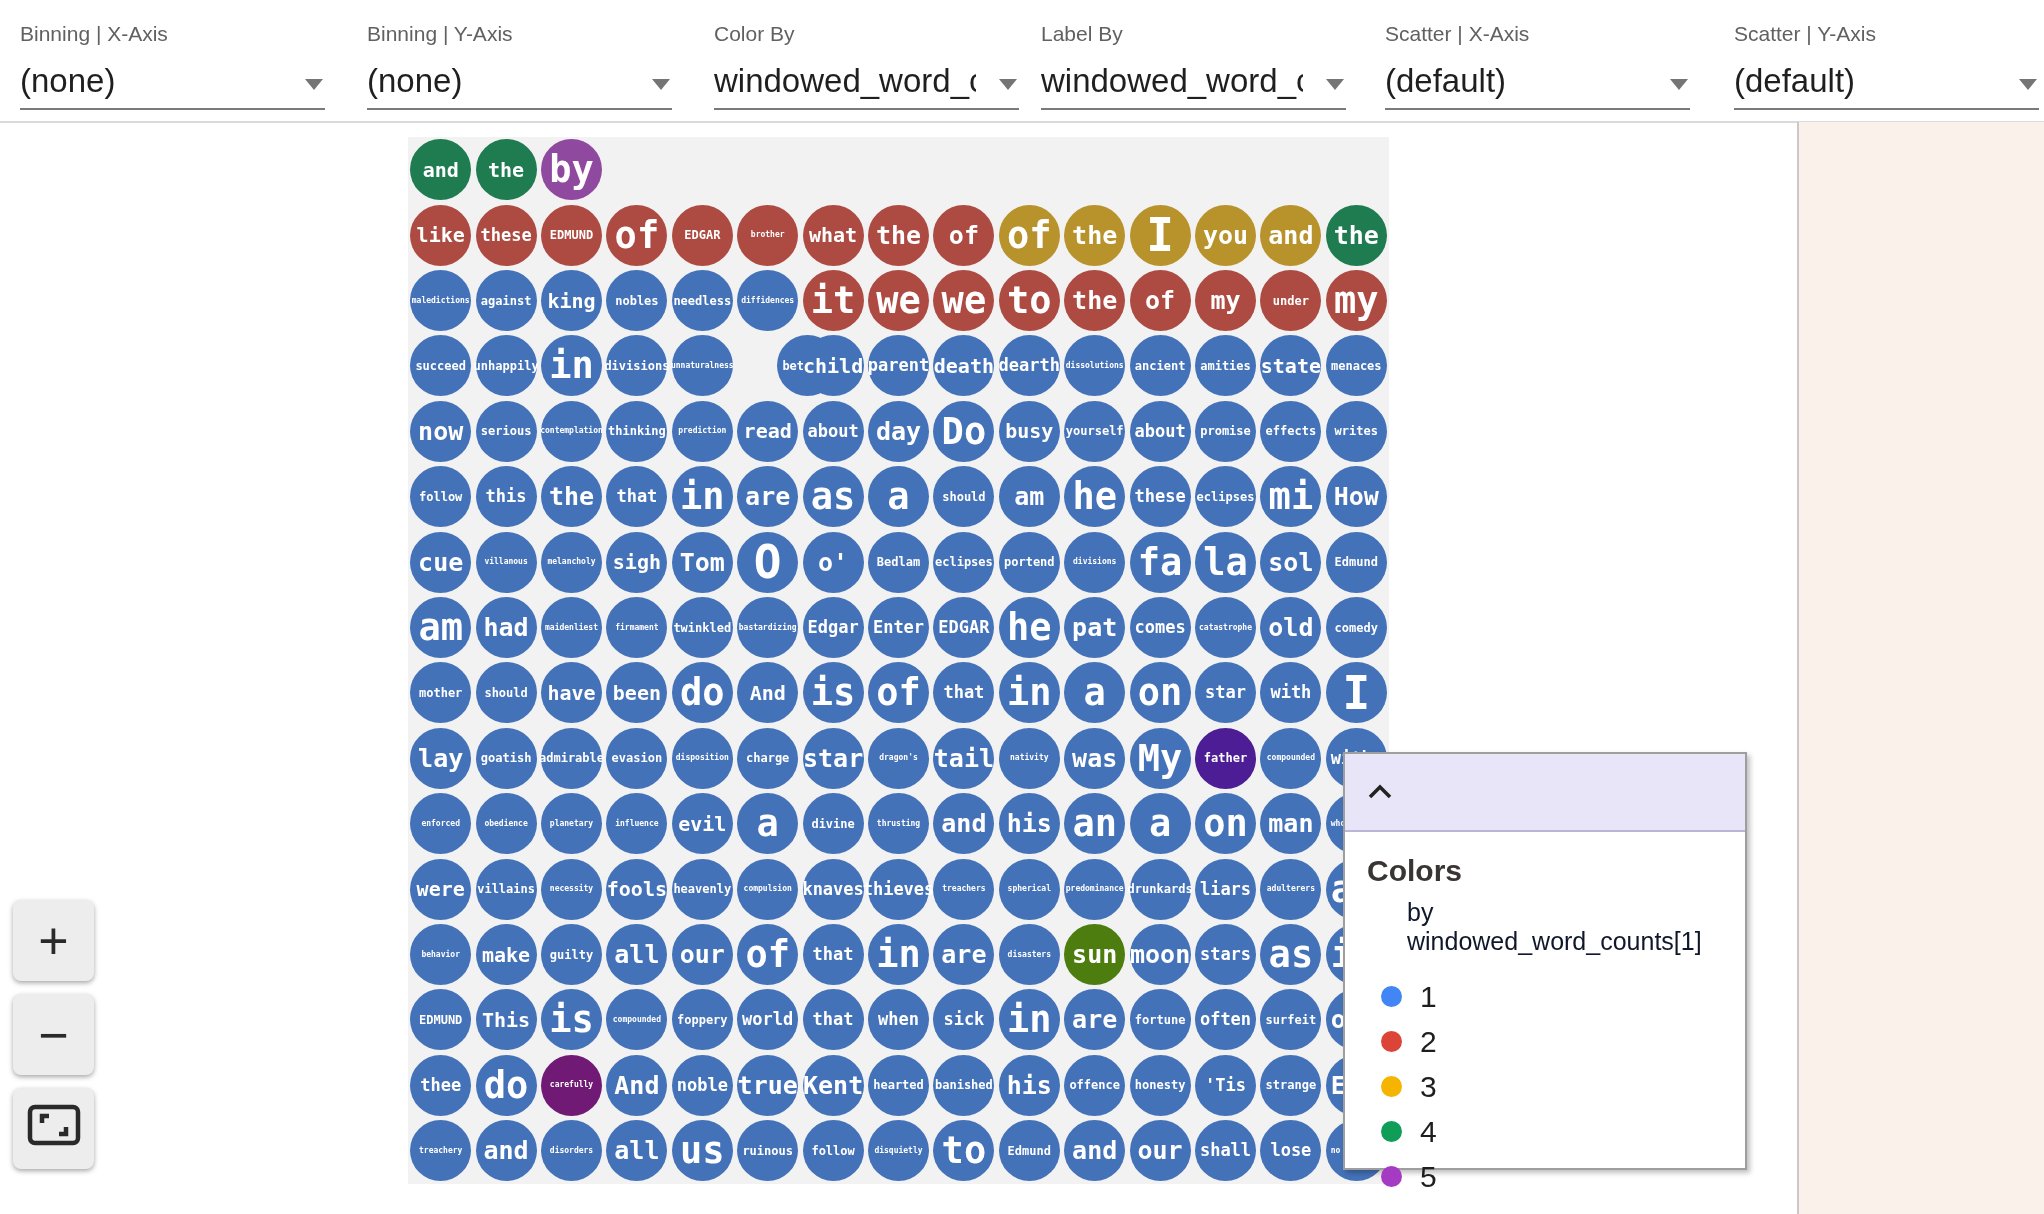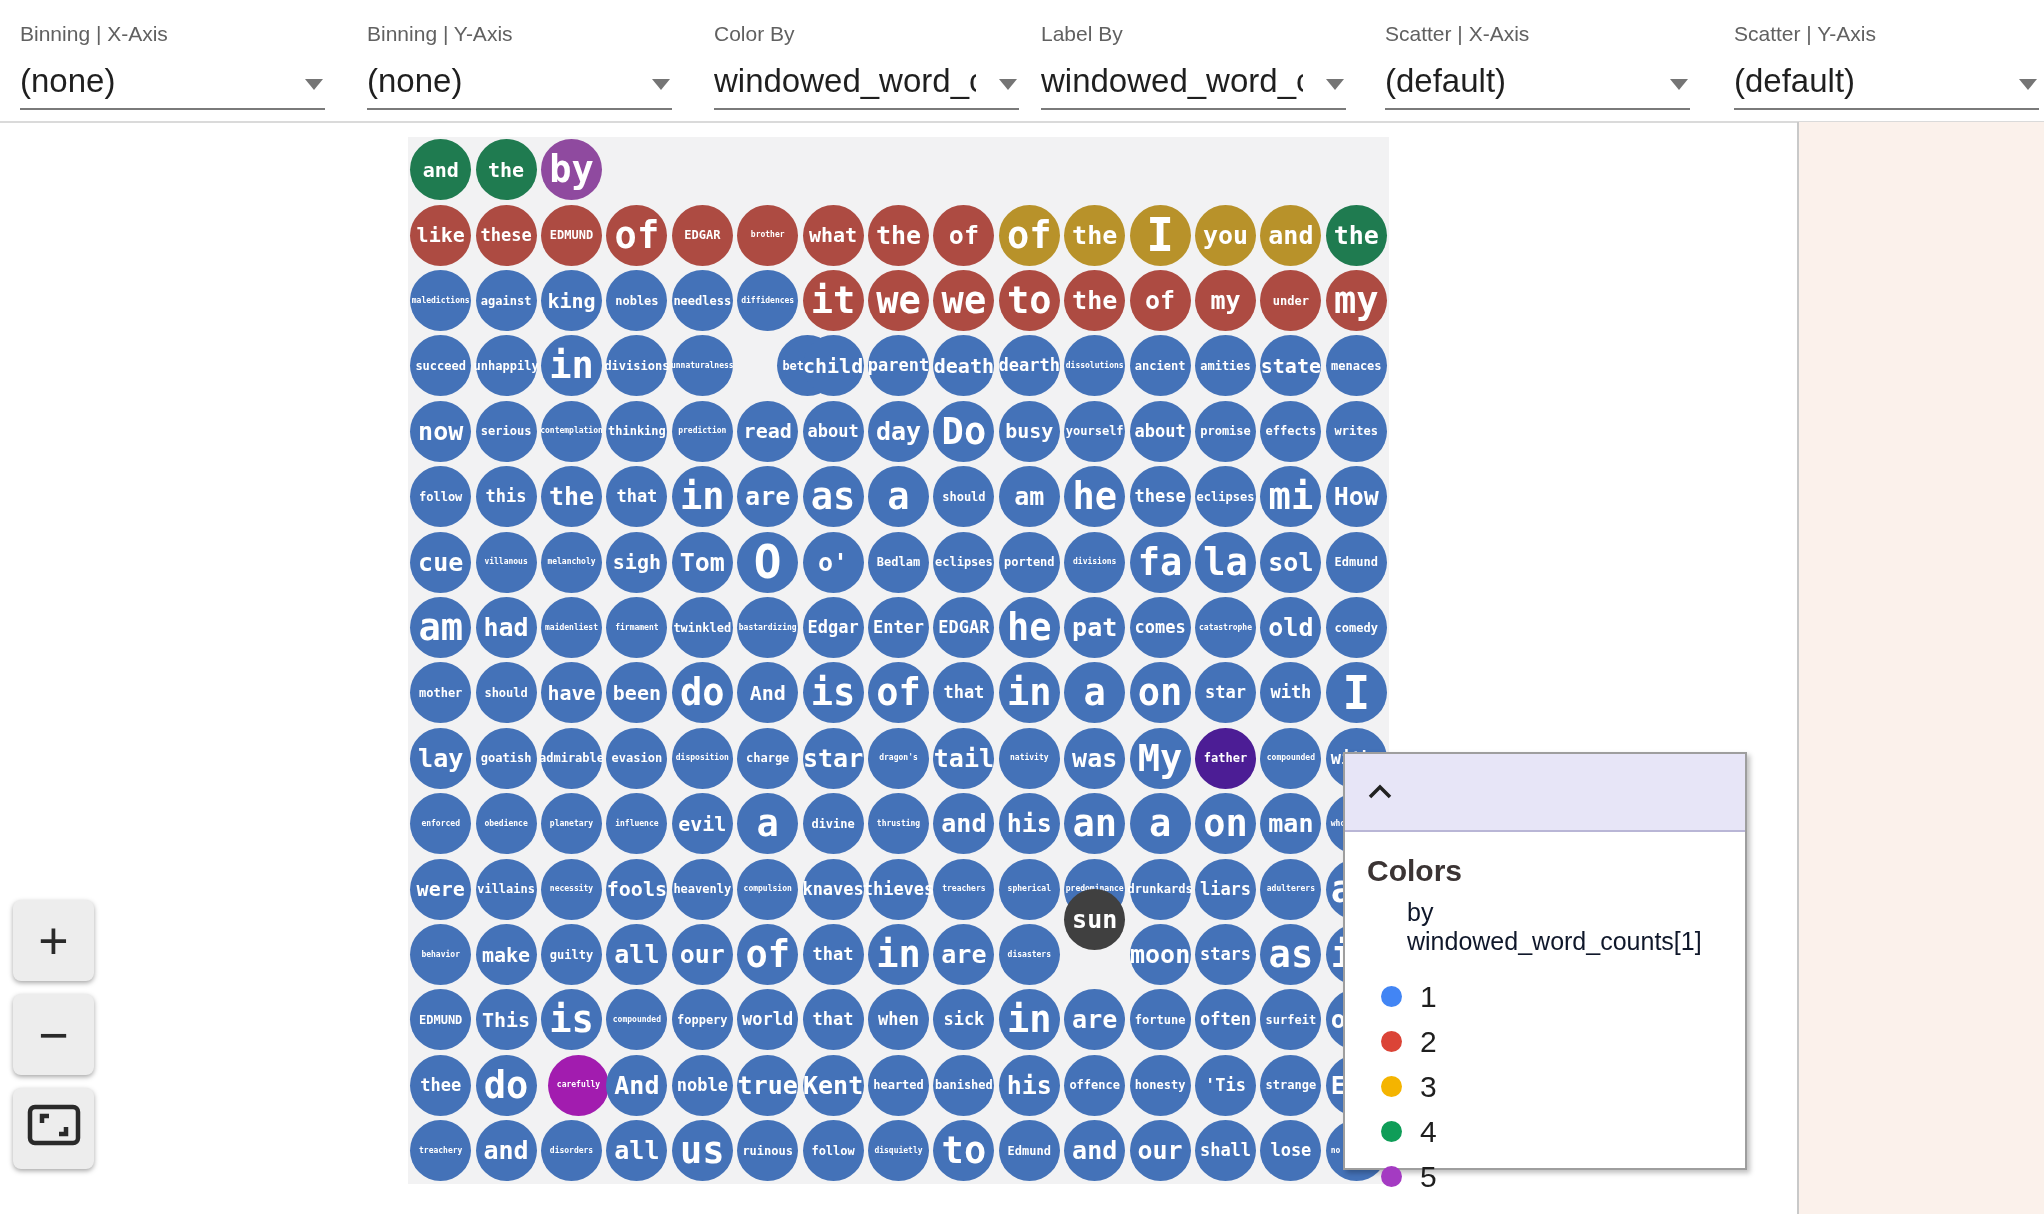--- a/index.html
+++ b/index.html
@@ -263,21 +263,21 @@
       <div class="circle s-xs" style="left: 2.2px; top: 787px; background: rgb(68, 114, 184);">behavior</div>
       <div class="circle s-ml" style="left: 67.6px; top: 787px; background: rgb(68, 114, 184);">make</div>
       <div class="circle s-s" style="left: 133px; top: 787px; background: rgb(68, 114, 184);">guilty</div>
       <div class="circle s-l" style="left: 198.4px; top: 787px; background: rgb(68, 114, 184);">all</div>
       <div class="circle s-l" style="left: 263.8px; top: 787px; background: rgb(68, 114, 184);">our</div>
       <div class="circle s-xl" style="left: 329.2px; top: 787px; background: rgb(68, 114, 184);">of</div>
       <div class="circle s-m" style="left: 394.6px; top: 787px; background: rgb(68, 114, 184);">that</div>
       <div class="circle s-xl" style="left: 460px; top: 787px; background: rgb(68, 114, 184);">in</div>
       <div class="circle s-l" style="left: 525.4px; top: 787px; background: rgb(68, 114, 184);">are</div>
       <div class="circle s-xs" style="left: 590.8px; top: 787px; background: rgb(68, 114, 184);">disasters</div>
-      <div class="circle s-l" style="left: 656.2px; top: 752px; background: #404040;">sun</div>
+      <div class="circle s-l" style="left: 656.2px; top: 787px; background: #4d7c0f;">sun</div>
       <div class="circle s-l" style="left: 721.6px; top: 787px; background: rgb(68, 114, 184);">moon</div>
       <div class="circle s-m" style="left: 787px; top: 787px; background: rgb(68, 114, 184);">stars</div>
       <div class="circle s-xl" style="left: 852.4px; top: 787px; background: rgb(68, 114, 184);">as</div>
       <div class="circle s-xl off" style="left: 917.8px; top: 787px; background: rgb(68, 114, 184);">in</div>
       <div class="circle s-s" style="left: 2.2px; top: 852.4px; background: rgb(68, 114, 184);">EDMUND</div>
       <div class="circle s-ml" style="left: 67.6px; top: 852.4px; background: rgb(68, 114, 184);">This</div>
       <div class="circle s-xl" style="left: 133px; top: 852.4px; background: rgb(68, 114, 184);">is</div>
       <div class="circle s-xs" style="left: 198.4px; top: 852.4px; background: rgb(68, 114, 184);">compounded</div>
       <div class="circle s-s" style="left: 263.8px; top: 852.4px; background: rgb(68, 114, 184);">foppery</div>
       <div class="circle s-m" style="left: 329.2px; top: 852.4px; background: rgb(68, 114, 184);">world</div>
@@ -285,21 +285,21 @@
       <div class="circle s-m" style="left: 460px; top: 852.4px; background: rgb(68, 114, 184);">when</div>
       <div class="circle s-m" style="left: 525.4px; top: 852.4px; background: rgb(68, 114, 184);">sick</div>
       <div class="circle s-xl" style="left: 590.8px; top: 852.4px; background: rgb(68, 114, 184);">in</div>
       <div class="circle s-l" style="left: 656.2px; top: 852.4px; background: rgb(68, 114, 184);">are</div>
       <div class="circle s-s" style="left: 721.6px; top: 852.4px; background: rgb(68, 114, 184);">fortune</div>
       <div class="circle s-m" style="left: 787px; top: 852.4px; background: rgb(68, 114, 184);">often</div>
       <div class="circle s-s" style="left: 852.4px; top: 852.4px; background: rgb(68, 114, 184);">surfeit</div>
       <div class="circle s-l off" style="left: 917.8px; top: 852.4px; background: rgb(68, 114, 184);">o</div>
       <div class="circle s-m" style="left: 2.2px; top: 917.8px; background: rgb(68, 114, 184);">thee</div>
       <div class="circle s-xl" style="left: 67.6px; top: 917.8px; background: rgb(68, 114, 184);">do</div>
-      <div class="circle s-xs" style="left: 140px; top: 917.8px; background: #a21caf;">carefully</div>
+      <div class="circle s-xs" style="left: 133px; top: 917.8px; background: #701a75;">carefully</div>
       <div class="circle s-l" style="left: 198.4px; top: 917.8px; background: rgb(68, 114, 184);">And</div>
       <div class="circle s-m" style="left: 263.8px; top: 917.8px; background: rgb(68, 114, 184);">noble</div>
       <div class="circle s-l" style="left: 329.2px; top: 917.8px; background: rgb(68, 114, 184);">true</div>
       <div class="circle s-l" style="left: 394.6px; top: 917.8px; background: rgb(68, 114, 184);">Kent</div>
       <div class="circle s-s" style="left: 460px; top: 917.8px; background: rgb(68, 114, 184);">hearted</div>
       <div class="circle s-s" style="left: 525.4px; top: 917.8px; background: rgb(68, 114, 184);">banished</div>
       <div class="circle s-l" style="left: 590.8px; top: 917.8px; background: rgb(68, 114, 184);">his</div>
       <div class="circle s-s" style="left: 656.2px; top: 917.8px; background: rgb(68, 114, 184);">offence</div>
       <div class="circle s-s" style="left: 721.6px; top: 917.8px; background: rgb(68, 114, 184);">honesty</div>
       <div class="circle s-m" style="left: 787px; top: 917.8px; background: rgb(68, 114, 184);">'Tis</div>

